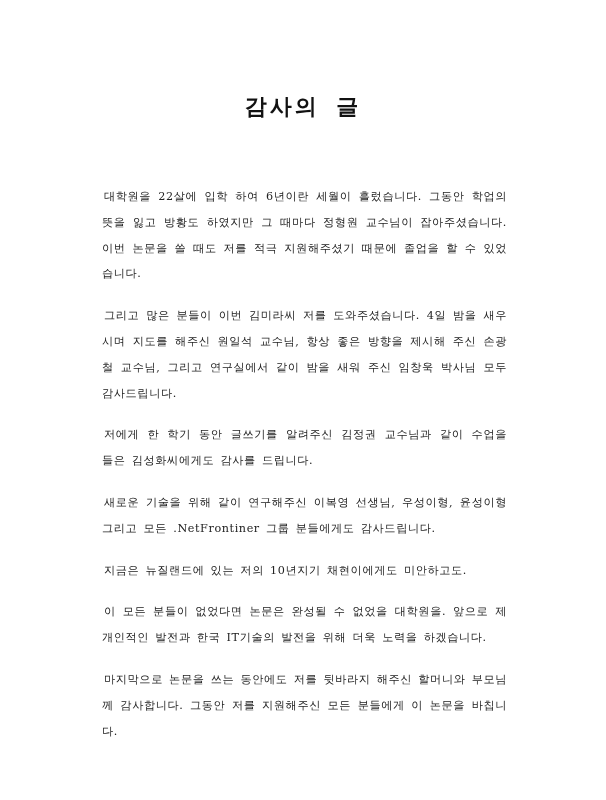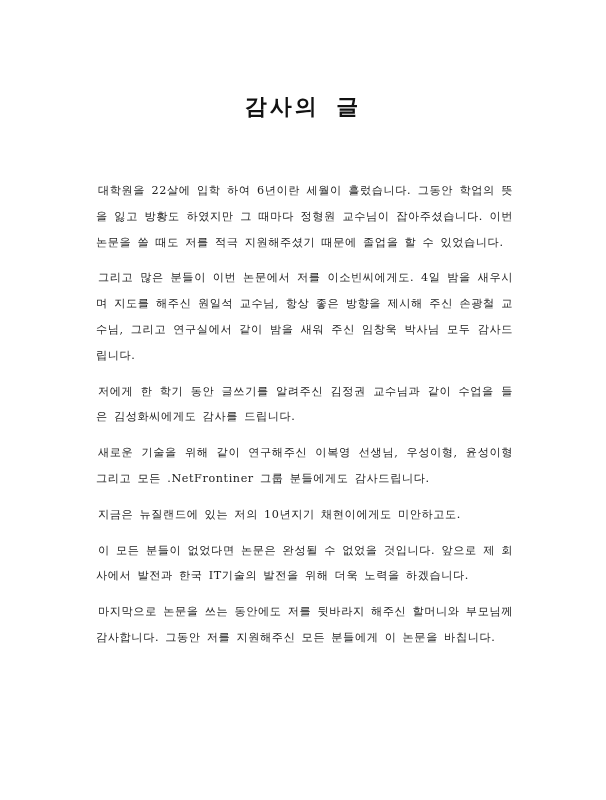--- a/index.html
+++ b/index.html
@@ -43,33 +43,33 @@
     width: 437px;
     font-size: 11.2px;
     line-height: 25.8px;
     text-align: justify;
     text-align-last: left;
     color: #222222;
     letter-spacing: 0.6px;
     word-spacing: 2px;
   }
   .para {
-    margin: 10px;
+    margin: 16px;
     padding: 0;
     text-indent: 2px;
   }
 </style>
 </head>
 <body>
 
 <div class="page">
   <div class="title">감사의 글</div>
 
   <div class="body">
     <p class="para">대학원을 22살에 입학 하여 6년이란 세월이 흘렀습니다. 그동안 학업의 뜻을 잃고 방황도 하였지만 그 때마다 정형원 교수님이 잡아주셨습니다. 이번 논문을 쓸 때도 저를 적극 지원해주셨기 때문에 졸업을 할 수 있었습니다.</p>
-    <p class="para">그리고 많은 분들이 이번 논문에서 저를 이소빈씨에게도. 4일 밤을 새우시며 지도를 해주신 원일석 교수님, 항상 좋은 방향을 제시해 주신 손광철 교수님, 그리고 연구실에서 같이 밤을 새워 주신 임창욱 박사님 모두 감사드립니다.</p>
+    <p class="para">그리고 많은 분들이 이번 김미라씨 저를 도와주셨습니다. 4일 밤을 새우시며 지도를 해주신 원일석 교수님, 항상 좋은 방향을 제시해 주신 손광철 교수님, 그리고 연구실에서 같이 밤을 새워 주신 임창욱 박사님 모두 감사드립니다.</p>
     <p class="para">저에게 한 학기 동안 글쓰기를 알려주신 김정권 교수님과 같이 수업을 들은 김성화씨에게도 감사를 드립니다.</p>
     <p class="para">새로운 기술을 위해 같이 연구해주신 이복영 선생님, 우성이형, 윤성이형 그리고 모든 .NetFrontiner 그룹 분들에게도 감사드립니다.</p>
     <p class="para">지금은 뉴질랜드에 있는 저의 10년지기 채현이에게도 미안하고도.</p>
-    <p class="para">이 모든 분들이 없었다면 논문은 완성될 수 없었을 것입니다. 앞으로 제 회사에서 발전과 한국 IT기술의 발전을 위해 더욱 노력을 하겠습니다.</p>
+    <p class="para">이 모든 분들이 없었다면 논문은 완성될 수 없었을 대학원을. 앞으로 제 개인적인 발전과 한국 IT기술의 발전을 위해 더욱 노력을 하겠습니다.</p>
     <p class="para">마지막으로 논문을 쓰는 동안에도 저를 뒷바라지 해주신 할머니와 부모님께 감사합니다. 그동안 저를 지원해주신 모든 분들에게 이 논문을 바칩니다.</p>
   </div>
 </div>
 
 </body></html>

